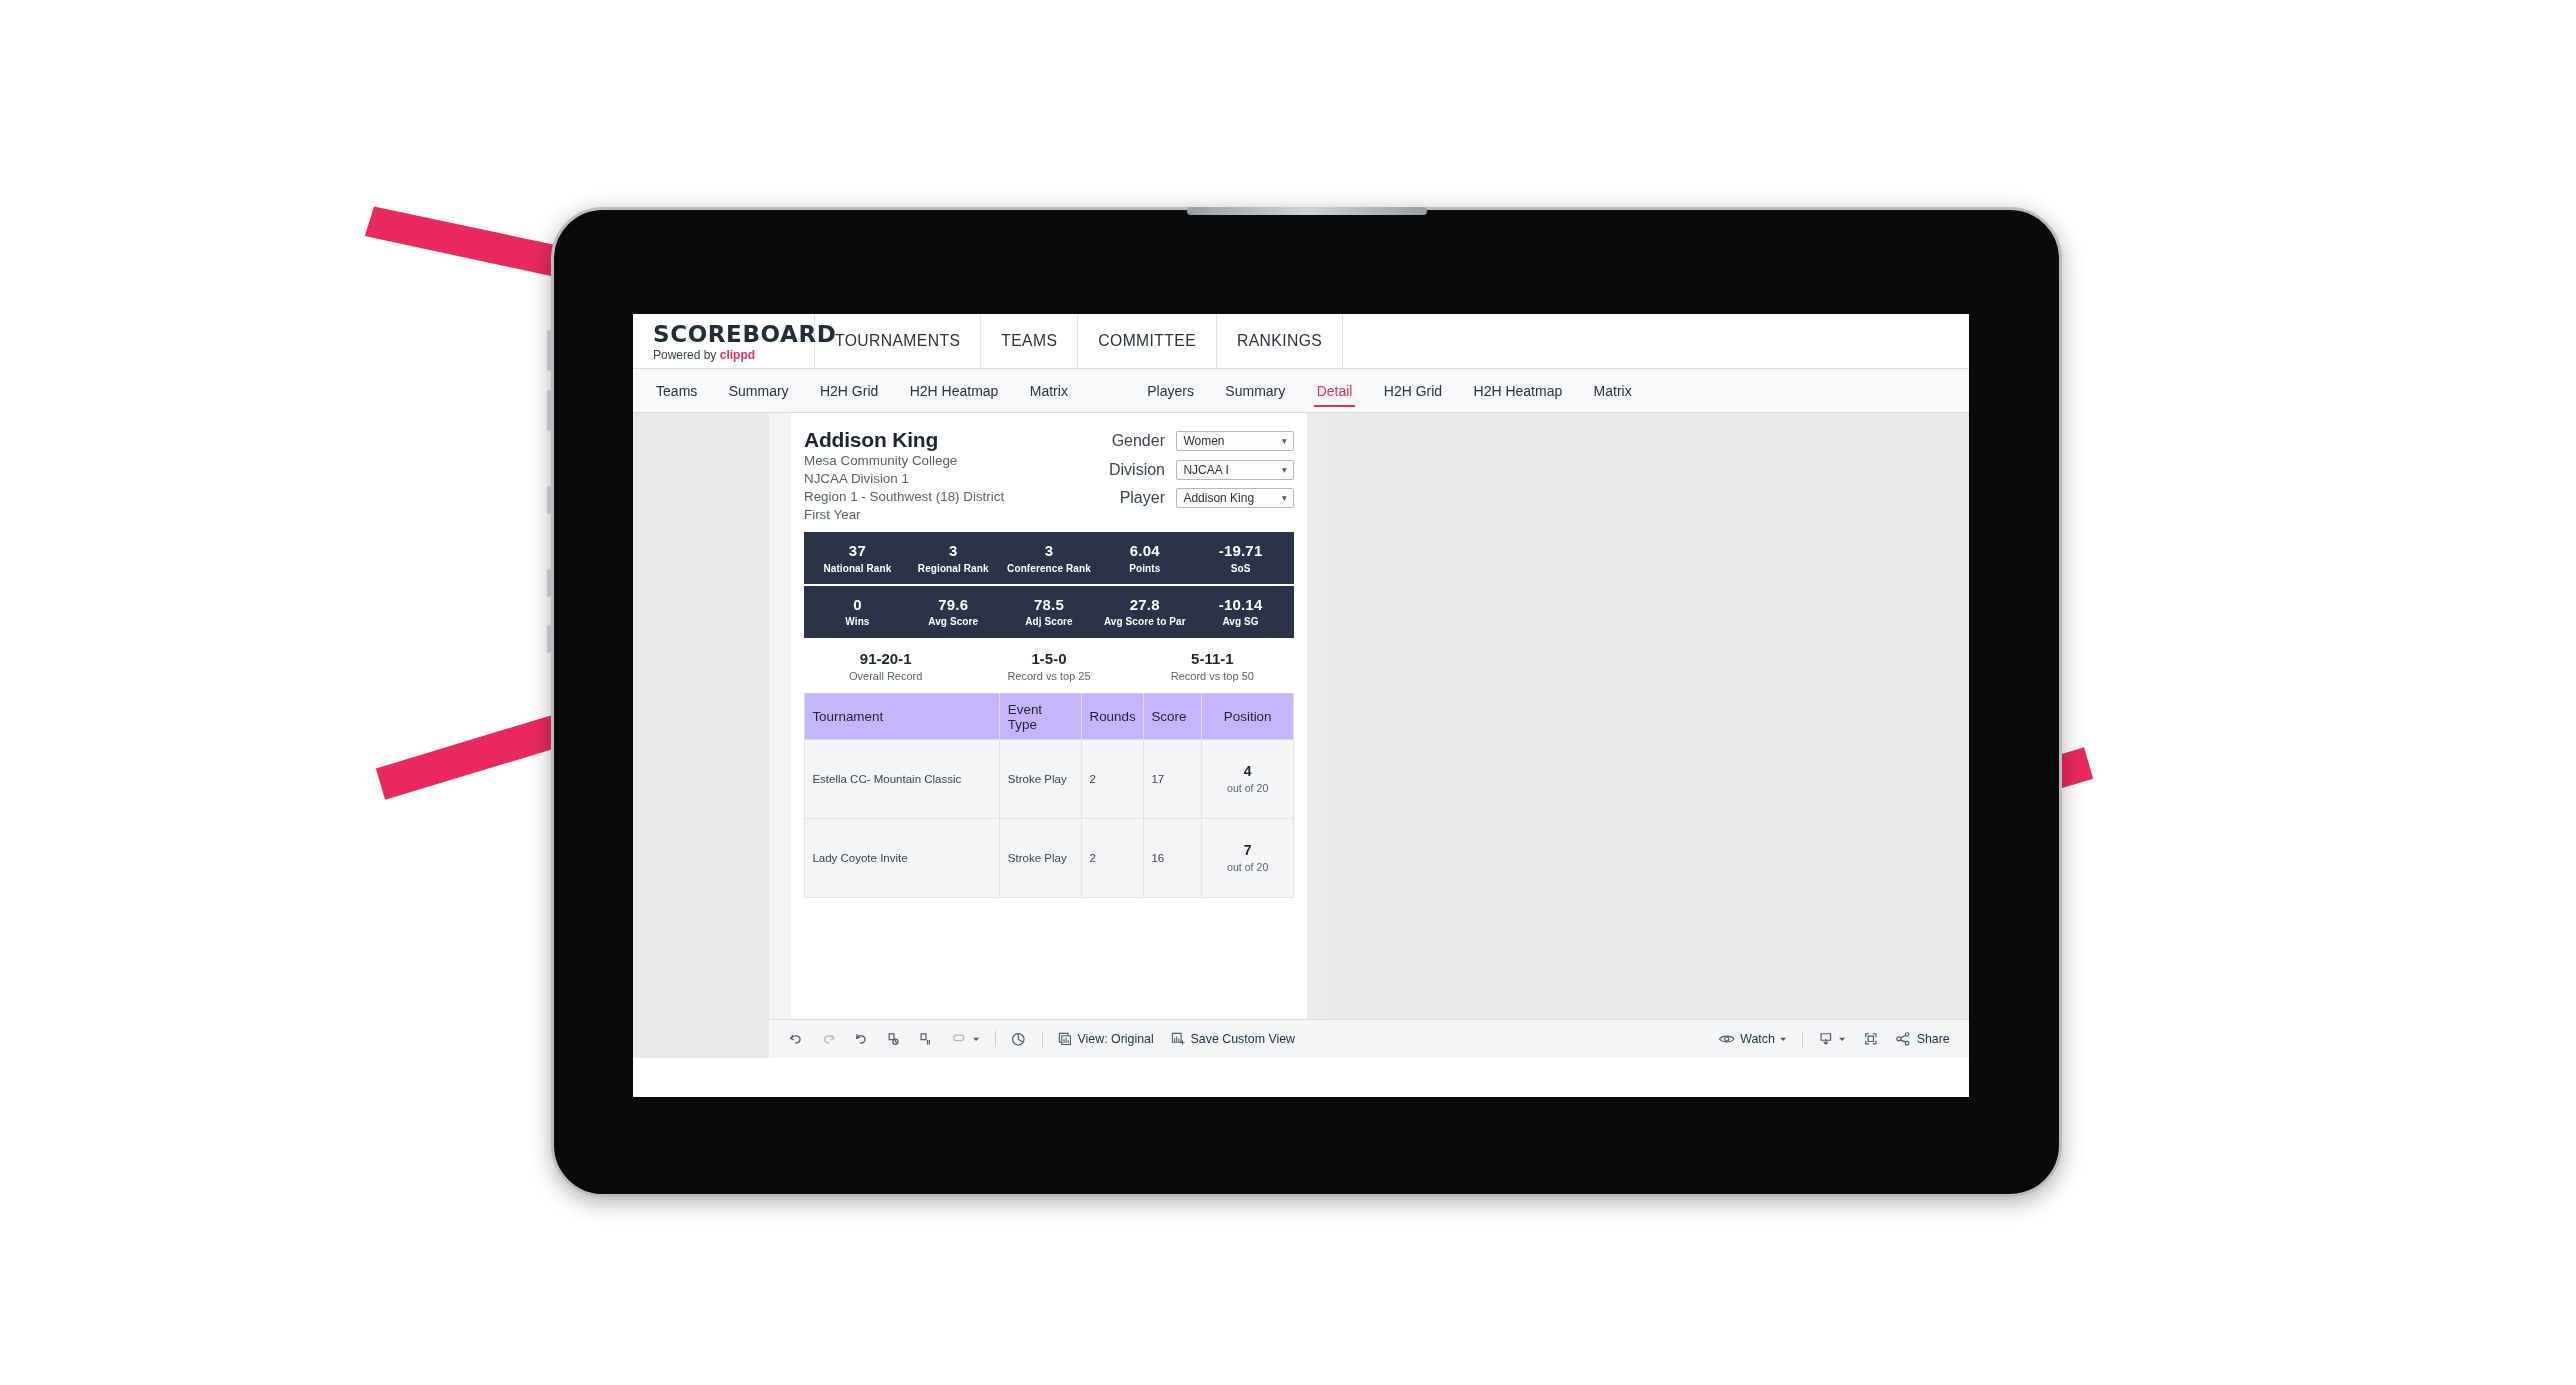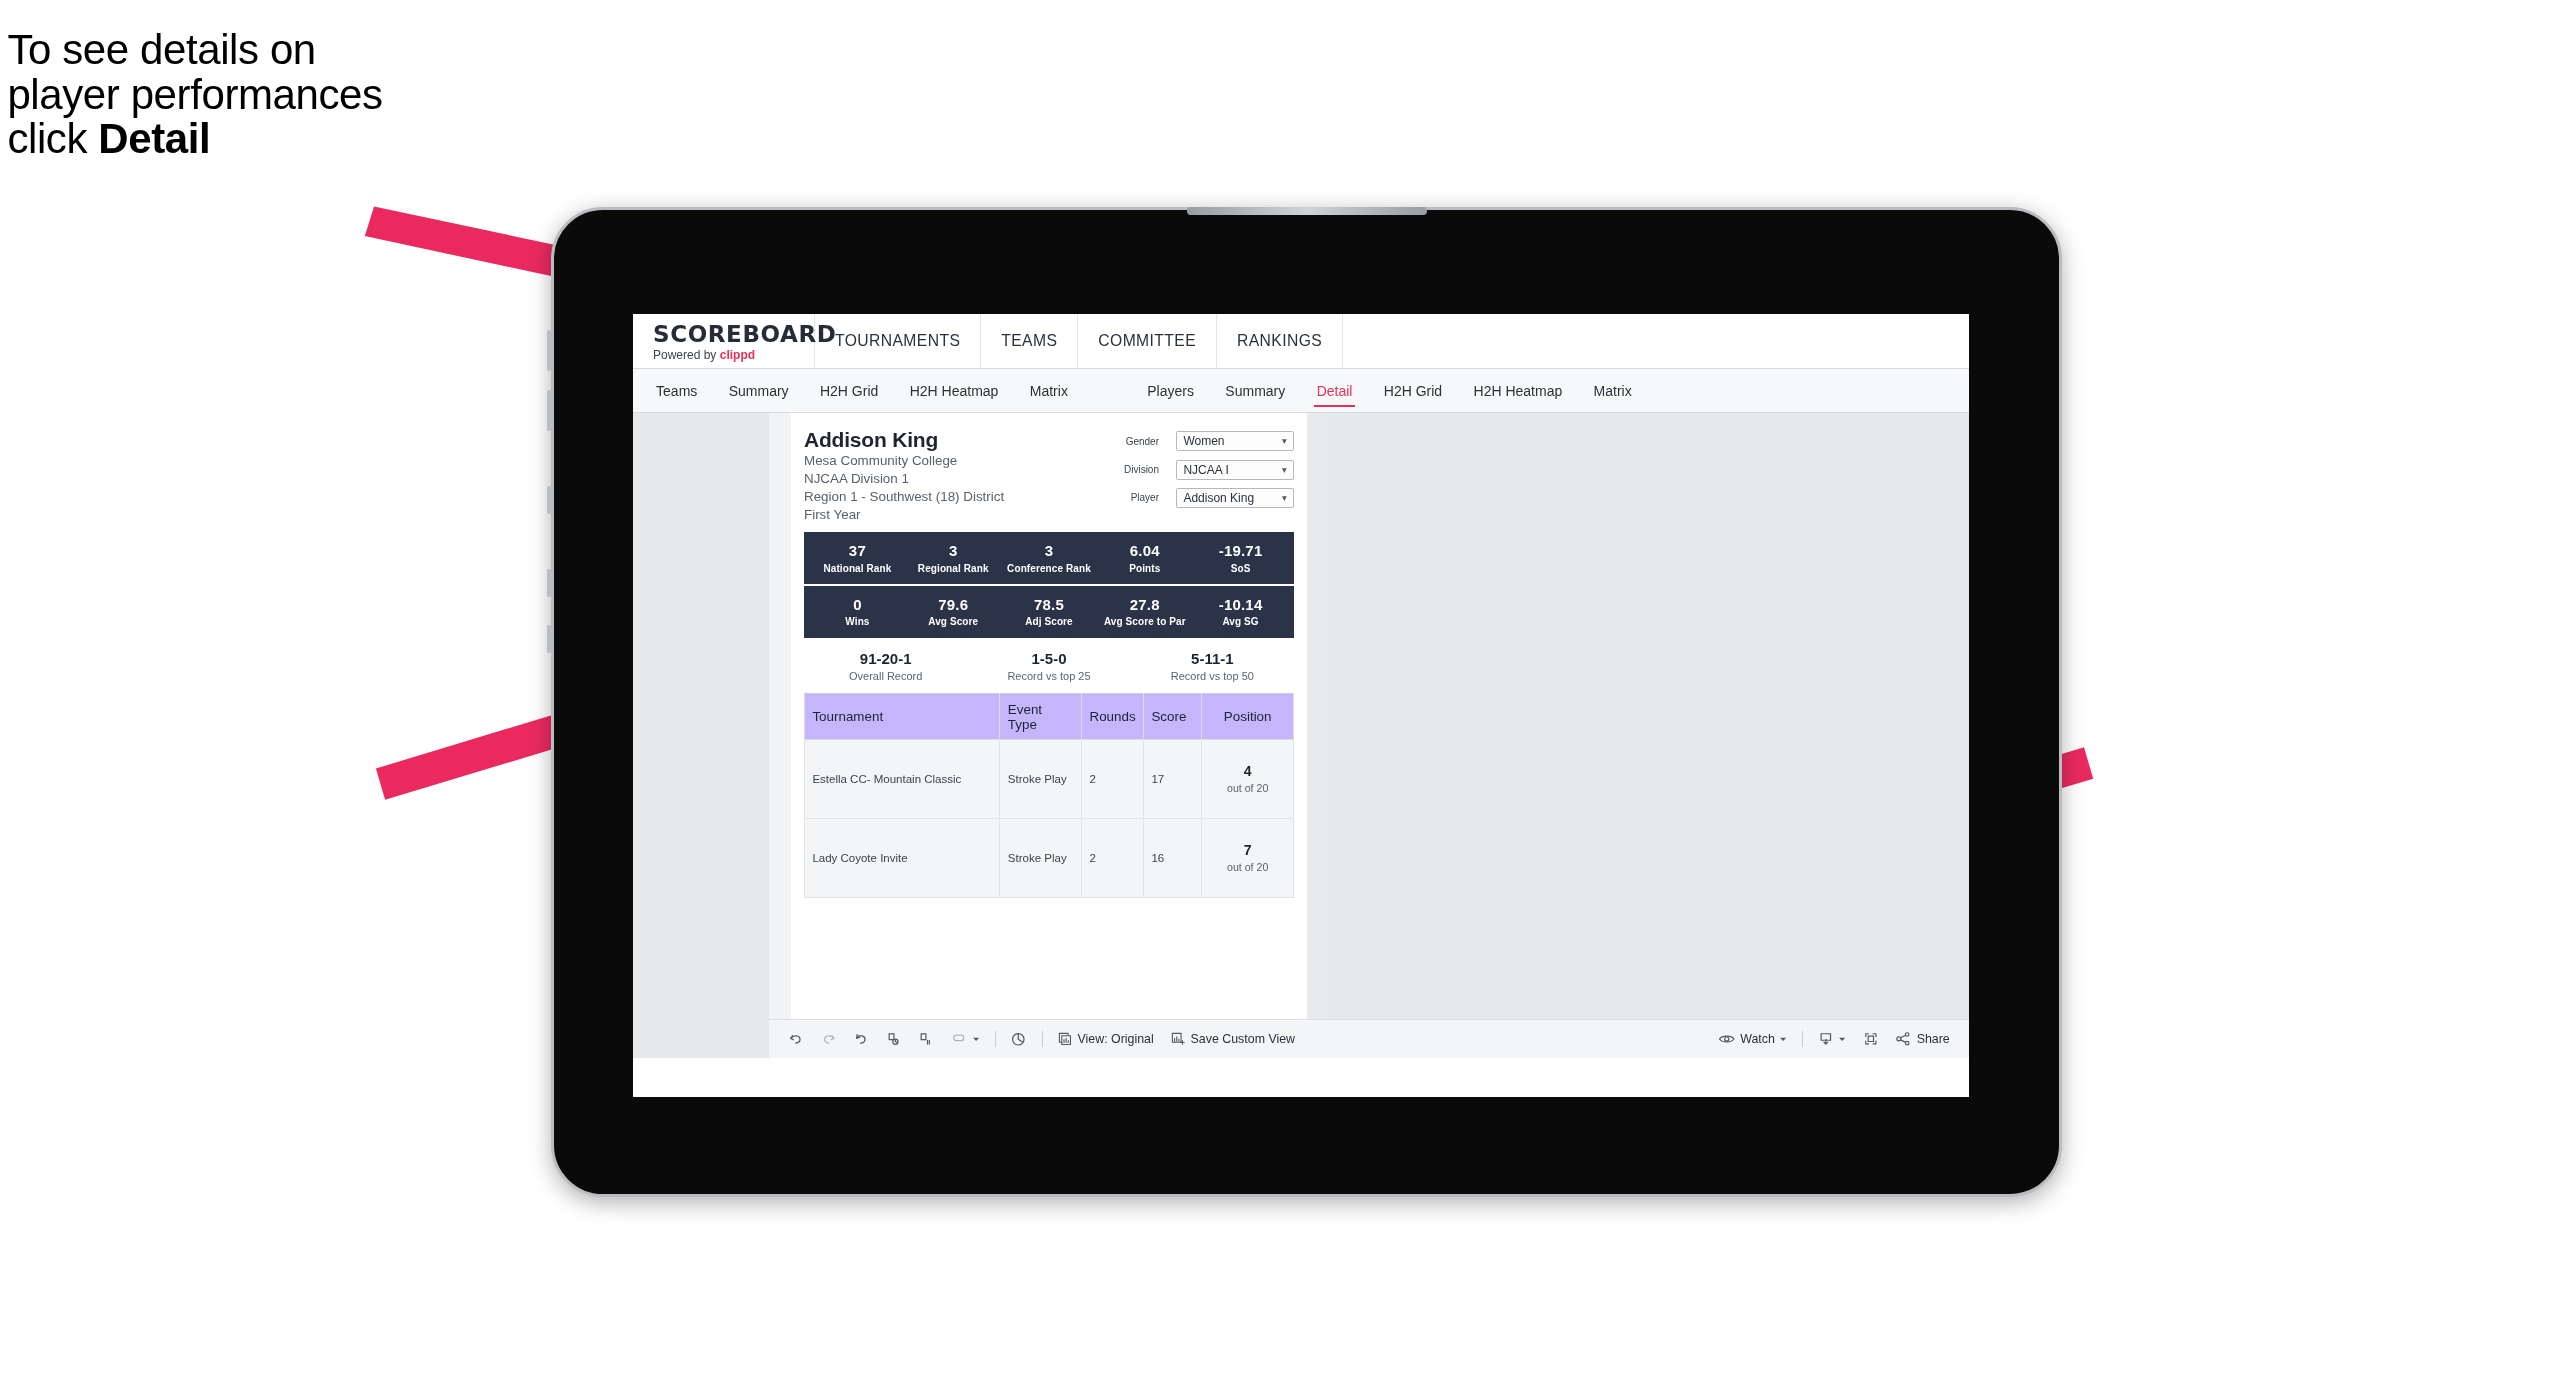--- a/index.html
+++ b/index.html
@@ -121,21 +121,21 @@
 
   .ident { display: flex; justify-content: space-between; align-items: flex-start; }
   .p-name {
     font-size: 21px; font-weight: 700; color: #1e2430;
     line-height: 1.18; letter-spacing: -0.2px;
   }
   .p-meta { font-size: 13.4px; color: #59606c; line-height: 1.32; }
 
   .filters { padding-top: 3.7px; }
   .f-row { display: flex; align-items: center; justify-content: flex-end; margin-bottom: 8.3px; }
-  .f-label { font-size: 10px; color: #3b4250; margin-right: 17px; }
+  .f-label { font-size: 16px; color: #3b4250; margin-right: 11px; }
   .f-select {
     width: 118px; height: 20px; background: #fdfdfd;
     border: 0.9px solid #b4b8bd; border-radius: 1.8px;
     display: flex; align-items: center; justify-content: space-between;
     padding: 0 4.6px 0 6.4px; font-size: 12px; color: #2b313c;
   }
   .caret { font-size: 8.3px; color: #555b64; }
 
   
   .bands { margin-top: 9.2px; }
@@ -184,23 +184,20 @@
   .tb-ico { display: inline-flex; align-items: center; justify-content: center; }
   .tb-div { width: 0.9px; height: 16.6px; background: #c9ccd0; margin: 0 6.4px; }
   .tb-spacer { flex: 1; }
   svg { display: block; }
 </style>
 </head>
 <body>
 
 <div class="stage">
 
-  <div class="annot" id="annot-top"><span>To see details on
-player performances
-click </span><b>Detail</b></div>
 
 
 
   <svg class="arrow" style="left:0;top:0;width:2576px;height:1386px" viewBox="0 0 2796 1504" width="2576" height="1386">
     <g fill="#ea2a5f">
       <path d="M 406 224 L 1265 406 L 1252 440 L 396 256 Z"></path>
       <path d="M 1290 412 L 1222 396 L 1238 450 Z"></path>
     </g>
   </svg>
 

